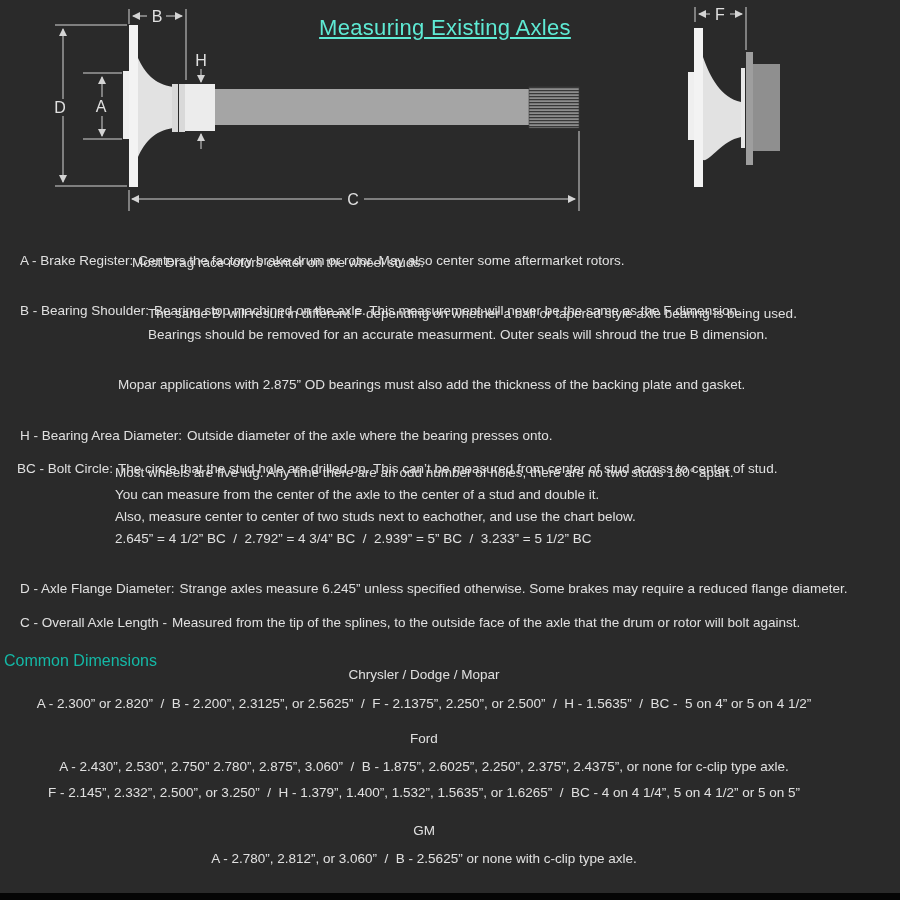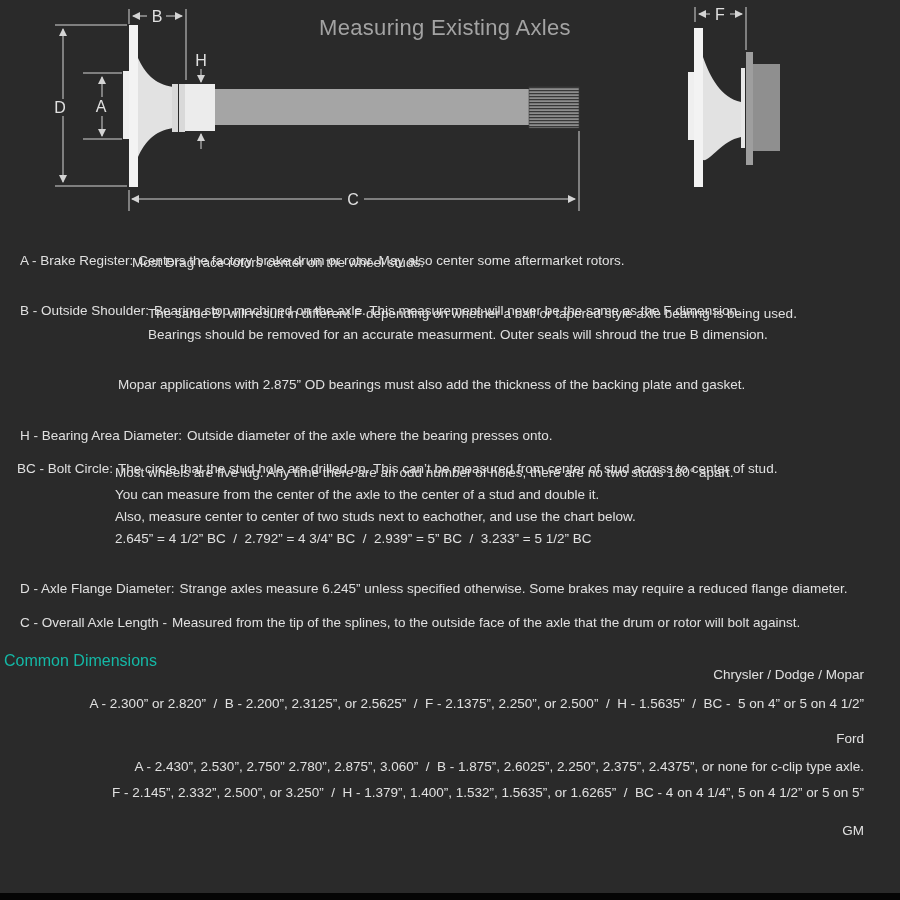--- a/index.html
+++ b/index.html
@@ -4,29 +4,30 @@
 <style>
   html,body{margin:0;padding:0;background:#1a1a1a;}
   .page{
     position:relative;width:900px;height:900px;overflow:hidden;
     background:#2a2a2a;
     font-family:"Liberation Sans", sans-serif;
     color:#e2e2e2;
   }
   .title{
     position:absolute;top:15px;left:295px;width:300px;
-    text-align:center;font-size:22px;color:#a3a3a3;letter-spacing:0.3px;
+    text-align:center;font-size:22px;color:#5eead4;letter-spacing:0.3px;
     white-space:nowrap;
+    text-decoration:underline;
   }
   .line{
     position:absolute;font-size:13.5px;line-height:18px;
     white-space:pre-wrap;color:#e0e0e0;
   }
   .line .lbl{margin-right:5px;}
-  .centered{left:16px;width:848px;text-align:right;}
+  .centered{left:0;width:848px;text-align:center;}
   .common-heading{
     position:absolute;left:4px;top:652px;font-size:16px;color:#14b8a6;
   }
   .bottom-strip{
     position:absolute;left:0;bottom:0;width:900px;height:7px;background:#050505;
   }
   svg{position:absolute;top:0;left:0;}
   svg text{
     font-family:"Liberation Sans", sans-serif;
     fill:#e0e0e0;font-size:16px;
@@ -118,21 +119,21 @@
   </svg>
 
   <div class="title">Measuring Existing Axles</div>
 
   <div class="line" style="top:234px;left:5px">
     <span class="lbl">A - Brake Register:</span><span>Centers the factory brake drum or rotor. May also center some aftermarket rotors.</span>
   </div>
   <div class="line" style="top:254px;left:132px">Most Drag race rotors center on the wheel studs.</div>
 
   <div class="line" style="top:284px;left:5px">
-    <span class="lbl">B - Outside Shoulder:</span><span>Bearing stop machined on the axle. This measurement will never be the same as the F dimension.</span>
+    <span class="lbl">B - Bearing Shoulder:</span><span>Bearing stop machined on the axle. This measurement will never be the same as the F dimension.</span>
   </div>
   <div class="line" style="top:326px;left:148px">Bearings should be removed for an accurate measurment. Outer seals will shroud the true B dimension.</div>
   <div class="line" style="top:305px;left:148px">The same B  will result in different F depending on whether a ball or tapered style axle bearing is being used.</div>
 
   <div class="line" style="top:376px;left:118px">Mopar applications with 2.875” OD bearings must also add the thickness of the backing plate and gasket.</div>
 
   <div class="line" style="top:409px;left:5px">
     <span class="lbl">H - Bearing Area Diameter:</span><span>Outside diameter of the axle where the bearing presses onto.</span>
   </div>
 
@@ -155,15 +156,16 @@
   <div class="common-heading">Common Dimensions</div>
 
   <div class="line centered" style="top:666px">Chrysler / Dodge / Mopar</div>
   <div class="line centered" style="top:695px">A - 2.300” or 2.820”  /  B - 2.200”, 2.3125”, or 2.5625”  /  F - 2.1375”, 2.250”, or 2.500”  /  H - 1.5635”  /  BC -  5 on 4” or 5 on 4 1/2”</div>
 
   <div class="line centered" style="top:730px">Ford</div>
   <div class="line centered" style="top:758px">A - 2.430”, 2.530”, 2.750” 2.780”, 2.875”, 3.060”  /  B - 1.875”, 2.6025”, 2.250”, 2.375”, 2.4375”, or none for c-clip type axle.</div>
   <div class="line centered" style="top:784px">F - 2.145”, 2.332”, 2.500”, or 3.250”  /  H - 1.379”, 1.400”, 1.532”, 1.5635”, or 1.6265”  /  BC - 4 on 4 1/4”, 5 on 4 1/2” or 5 on 5”</div>
 
   <div class="line centered" style="top:822px">GM</div>
+  <div class="line centered" style="top:850px">A - 2.780”, 2.812”, or 3.060”  /  B - 2.5625” or none with c-clip type axle.</div>
 
   <div class="bottom-strip"></div>
 </div>
 
 </body></html>

